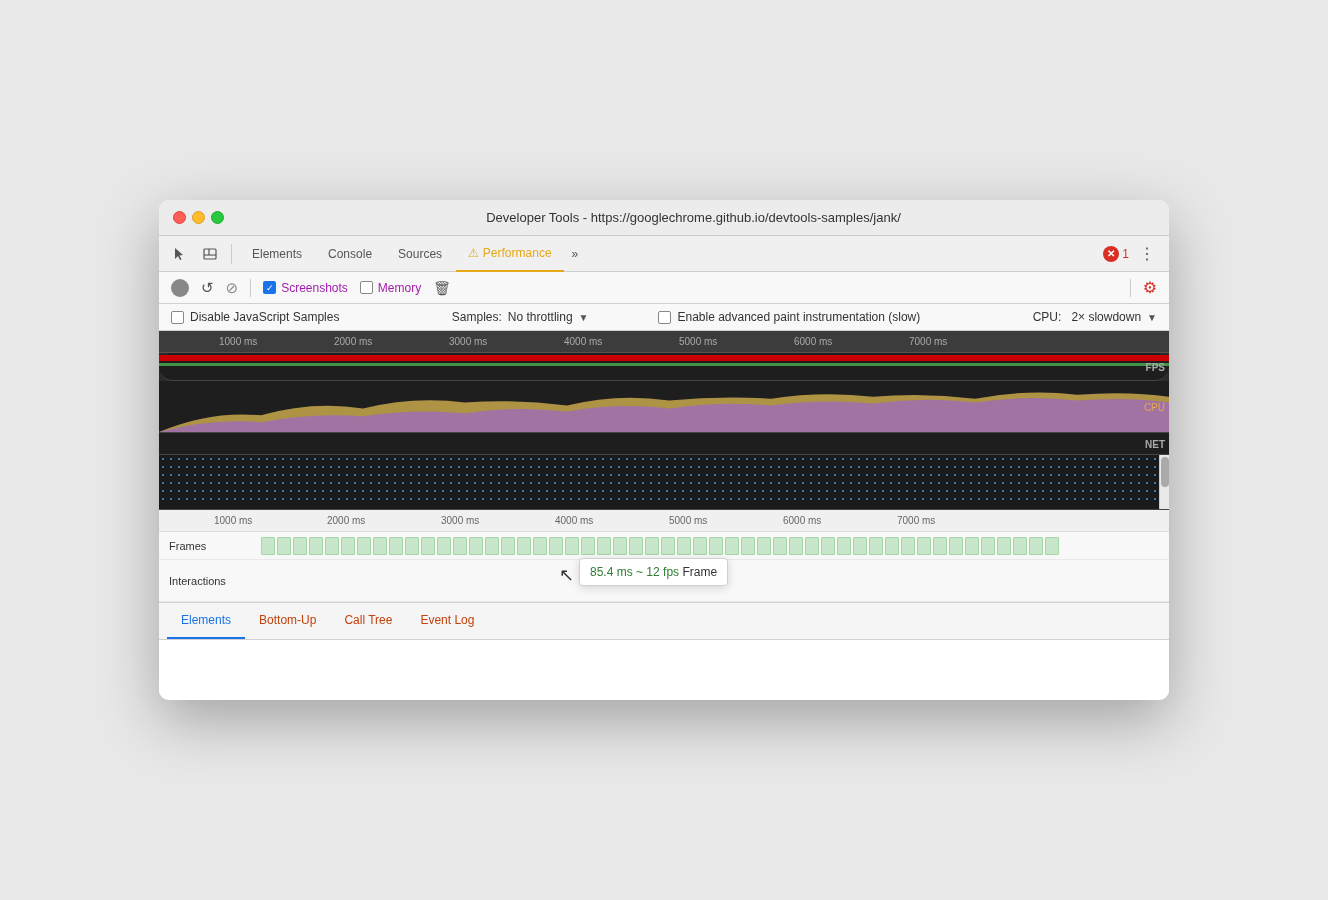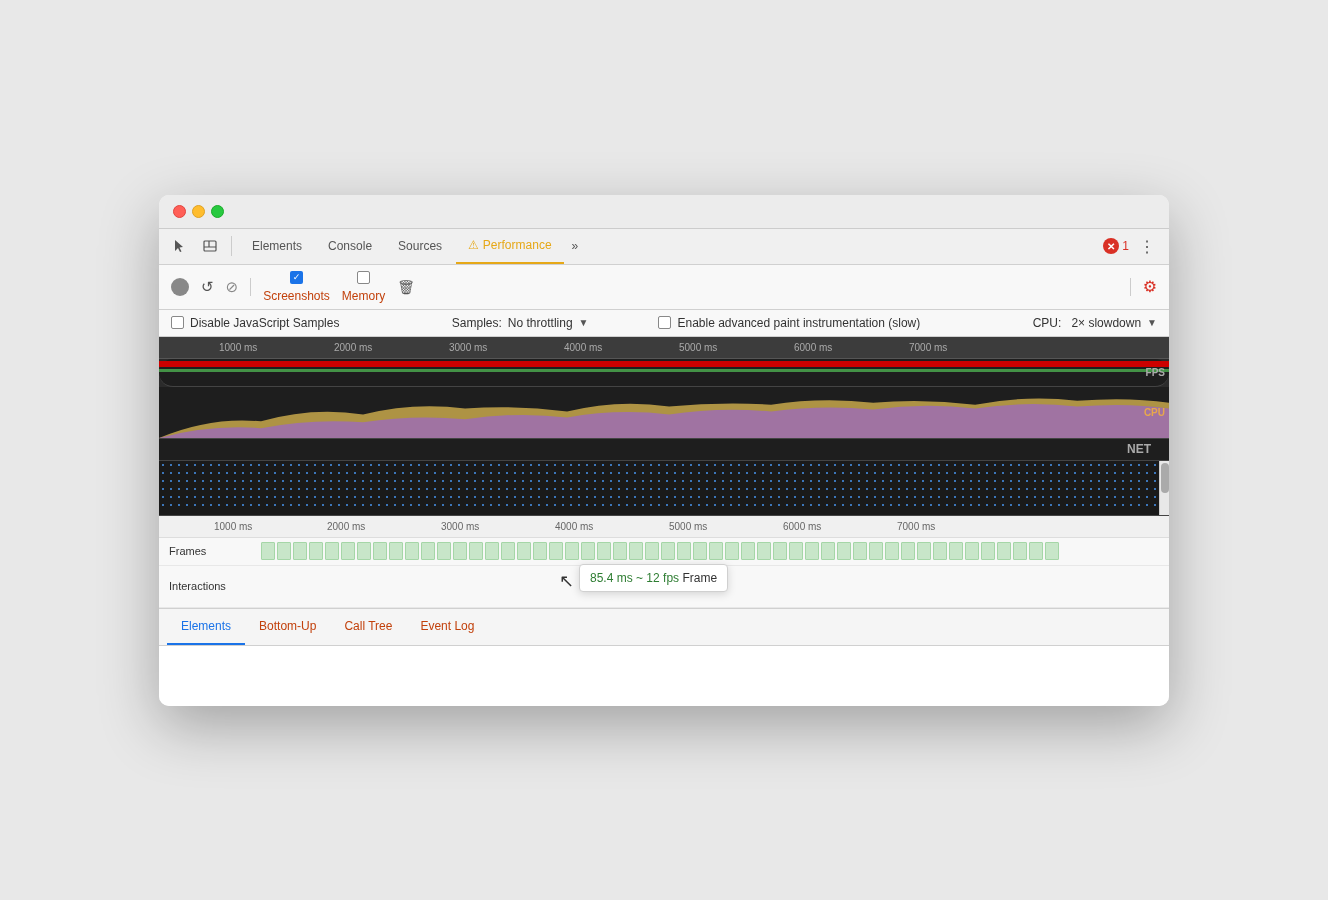--- a/index.html
+++ b/index.html
@@ -152,22 +152,21 @@
     .ctrl-sep {
       width: 1px;
       height: 18px;
       background: #ccc;
     }
     .checkbox-row {
       display: flex;
       align-items: center;
       gap: 5px;
       font-size: 12px;
-      color: #c2410c;
-      flex-direction: column;
+      color: #a21caf;
     }
     .checkbox-checked {
       width: 13px;
       height: 13px;
       background: #1a73e8;
       border-radius: 2px;
       display: flex;
       align-items: center;
       justify-content: center;
     }
@@ -273,34 +272,34 @@
       border-bottom: 1px solid #444;
       overflow: hidden;
     }
     .cpu-label {
       position: absolute;
       right: 4px;
       top: 50%;
       transform: translateY(-50%);
       font-size: 10px;
       color: #e8a84b;
-      font-weight: bold;
+      font-weight: normal;
     }
     .net-row {
       height: 22px;
       background: #1e1e1e;
       position: relative;
       border-bottom: 1px solid #444;
     }
     .net-label {
       position: absolute;
-      right: 18px;
+      right: 4px;
       top: 50%;
       transform: translateY(-50%);
-      font-size: 12px;
+      font-size: 10px;
       color: #aaa;
       font-weight: bold;
     }
     .detail-section {
       background: #f8f8f8;
       border-bottom: 1px solid #d0d0d0;
     }
     .detail-ruler {
       display: flex;
       align-items: center;
@@ -437,20 +436,21 @@
 <body>
 
 <div class="window">
 
   <div class="title-bar">
     <div class="traffic-lights">
       <div class="traffic-light tl-red"></div>
       <div class="traffic-light tl-yellow"></div>
       <div class="traffic-light tl-green"></div>
     </div>
+    <div class="title-text">Developer Tools - https://googlechrome.github.io/devtools-samples/jank/</div>
   </div>
 
   <div class="toolbar">
     <div class="toolbar-icon">
       <svg width="14" height="14" viewBox="0 0 14 14">
           <polygon points="2,1 2,12 5,9 7,13 8.5,12.4 6.5,8.4 10,8" fill="#555"></polygon>
         </svg>
     </div>
     <div class="toolbar-icon">
       <svg width="14" height="14" viewBox="0 0 14 14" fill="none" stroke="#555" stroke-width="1.2">

